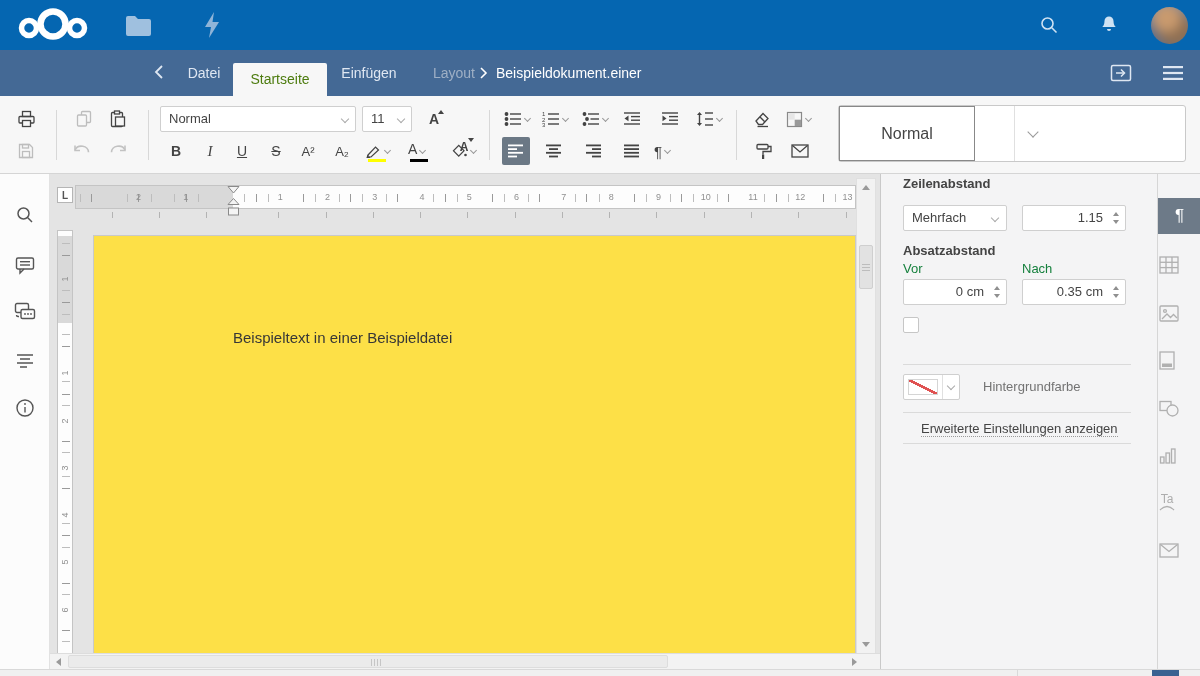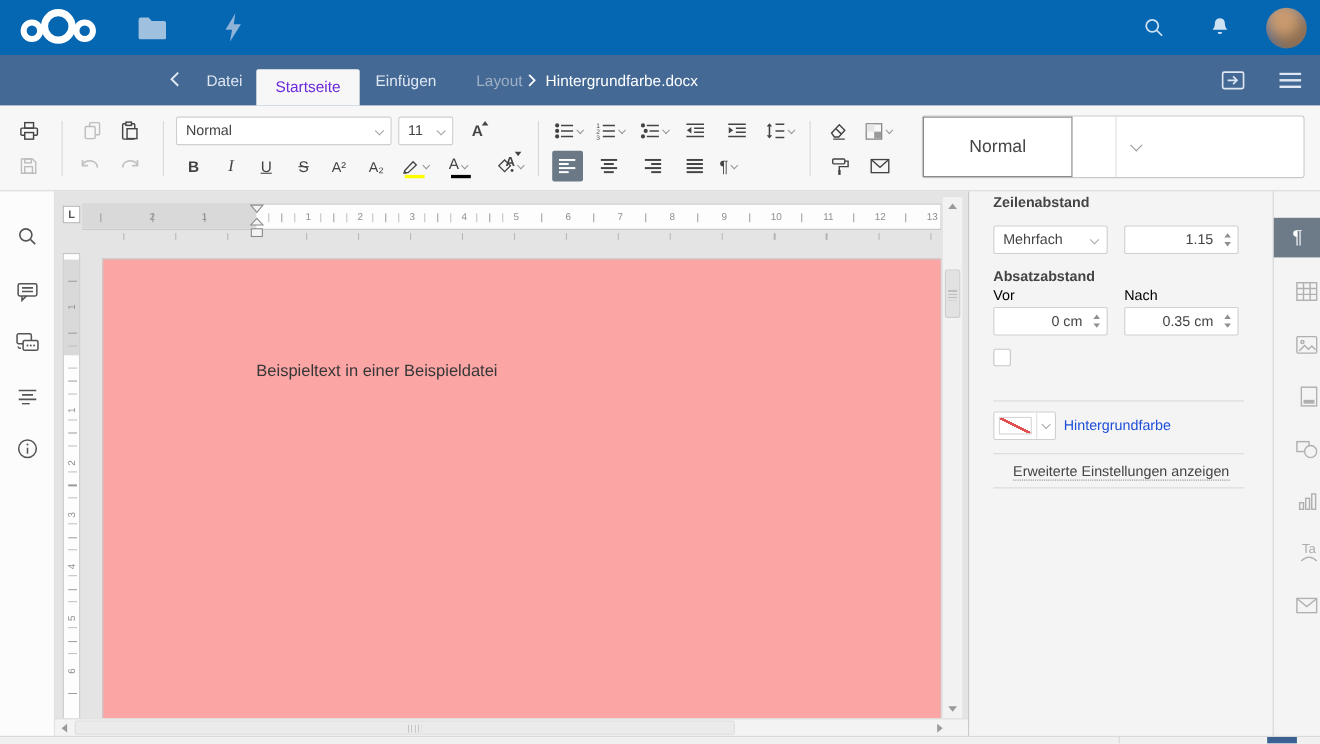--- a/index.html
+++ b/index.html
@@ -20,21 +20,21 @@
                radial-gradient(circle at 62% 60%,#8f6f52 0 26%,rgba(0,0,0,0) 58%),
                radial-gradient(circle at 45% 85%,#5c6f93 0 42%,rgba(0,0,0,0) 75%),#7588a8}
 
   
   .oo-bar{position:relative;height:46px;background:#446995;display:flex;align-items:flex-end}
   .oo-brand{position:absolute;left:12px;top:0;height:46px;display:flex;align-items:center;gap:8px}
   .oo-brand .bold{color:#fff;font-weight:bold;font-size:14px;letter-spacing:.4px}
   .oo-brand .light{color:#b9c6d8;font-weight:bold;font-size:14px;letter-spacing:.4px}
   .oo-back{position:absolute;left:152px;top:13px;width:20px;height:20px;cursor:pointer}
   .oo-tab{position:absolute;top:0;height:46px;line-height:46px;font-size:14px;color:#dfe7f2;text-align:center;cursor:pointer}
-  .oo-tab.active{top:13px;height:33px;line-height:33px;background:#f7f7f7;color:#6d28d9;border-radius:2px 2px 0 0}
+  .oo-tab.active{top:13px;height:33px;line-height:33px;background:#f7f7f7;color:#4d7c0f;border-radius:2px 2px 0 0}
   .oo-tab.faded{color:#9fb0c5}
   .crumb-sep{position:absolute;left:477px;top:16px}
   .oo-title{position:absolute;left:496px;top:0;height:46px;line-height:46px;color:#fff;font-size:14px}
   .oo-right{position:absolute;right:14px;top:0;height:46px;display:flex;align-items:center;gap:26px}
   .oo-right .btn{width:26px;height:26px;display:flex;align-items:center;justify-content:center;cursor:pointer}
 
   
   .toolbar{position:relative;height:78px;background:#f7f7f7;border-bottom:1px solid #d5d5d5}
   .vsep{position:absolute;top:14px;height:50px;width:1px;background:#d8d8d8}
   .tb{position:absolute;width:28px;height:28px;display:flex;align-items:center;justify-content:center;border-radius:2px;cursor:pointer;color:#444}
@@ -81,60 +81,60 @@
   .tabstrip{position:absolute;left:25px;top:38px;width:781px;height:6px;
     background-image:repeating-linear-gradient(90deg,transparent 0 46.3px,#b3b3b3 46.3px 47.27px);background-position-x:157px}
   .v-ruler{position:absolute;left:7px;top:56px;width:16px;height:424px;background:#fdfdfd;border:1px solid #c4c4c4}
   .v-margin{position:absolute;left:0;right:0;top:5px;height:87px;background:#d9d9d9}
   .vticks{position:absolute;top:0;bottom:0;left:4px;width:8px;
     background-image:
       repeating-linear-gradient(0deg,transparent 0 22.6px,#9a9a9a 22.6px 23.6px,transparent 23.6px 47.27px),
       repeating-linear-gradient(0deg,transparent 0 11.3px,#bdbdbd 11.3px 12px,transparent 12px 23.64px);
     background-position-y:95px,95px}
   .rnum-v{position:absolute;left:0;width:14px;text-align:center;font-size:9px;color:#8f8f8f;transform:translateY(-50%) rotate(-90deg)}
-  .page{position:absolute;left:43px;top:61px;width:763px;height:419px;background:#fca5a5;border:1px solid #c9c9c9;border-bottom:none;cursor:text}
+  .page{position:absolute;left:43px;top:61px;width:763px;height:419px;background:#fde047;border:1px solid #c9c9c9;border-bottom:none;cursor:text}
   .doc-text{position:absolute;left:139px;top:93px;font-size:15px;color:#373737}
 
   .v-scroll{position:absolute;right:4px;top:4px;width:20px;height:476px;background:#f2f2f2;border:1px solid #e0e0e0}
   .v-scroll .abtn{position:absolute;left:0;width:18px;height:17px;display:flex;align-items:center;justify-content:center;cursor:pointer}
   .v-thumb{position:absolute;left:2px;top:66px;width:14px;height:44px;background:#e2e2e2;border:1px solid #cfcfcf;border-radius:2px;cursor:pointer;
     background-image:repeating-linear-gradient(0deg,transparent 0 2px,#bdbdbd 2px 3px);background-size:8px 11px;background-repeat:no-repeat;background-position:2px 16px}
   .h-scroll{position:absolute;left:0;bottom:0;width:830px;height:16px;background:#f3f3f3;border-top:1px solid #ddd}
   .h-scroll .abtn{position:absolute;top:0;width:16px;height:15px;display:flex;align-items:center;justify-content:center;cursor:pointer}
   .h-thumb{position:absolute;left:18px;top:1px;width:600px;height:13px;background:#ebebeb;border:1px solid #ddd;border-radius:2px;cursor:pointer;
     background-image:repeating-linear-gradient(90deg,transparent 0 2px,#c6c6c6 2px 3px);background-size:14px 7px;background-repeat:no-repeat;background-position:300px 3px}
   .arr{width:0;height:0}
   .arr.l{border-top:4px solid transparent;border-bottom:4px solid transparent;border-right:5px solid #9a9a9a}
   .arr.r{border-top:4px solid transparent;border-bottom:4px solid transparent;border-left:5px solid #9a9a9a}
   .arr.u{border-left:4px solid transparent;border-right:4px solid transparent;border-bottom:5px solid #9a9a9a}
   .arr.d{border-left:4px solid transparent;border-right:4px solid transparent;border-top:5px solid #9a9a9a}
 
   
   .right-panel{position:relative;width:277px;background:#f4f4f5;border-left:1px solid #c9c9c9;font-size:13px;color:#444}
   .rp-h{position:absolute;left:22px;font-weight:bold}
-  .rp-l{position:absolute;color:#000000}
+  .rp-l{position:absolute;color:#15803d}
   .dd,.spin{position:absolute;width:104px;height:26px;background:#fff;border:1px solid #cfcfcf;border-radius:2px;cursor:pointer}
   .dd .val{position:absolute;left:8px;line-height:24px}
   .spin .val{position:absolute;right:22px;line-height:24px}
   .dd .chev{position:absolute;right:8px;top:9px;width:6px;height:6px;border-right:1.4px solid #aaa;border-bottom:1.4px solid #aaa;transform:rotate(45deg)}
   .ctr{position:absolute;right:6px;top:6px;display:flex;flex-direction:column;gap:4px}
   .t-u{width:0;height:0;border-left:3.5px solid transparent;border-right:3.5px solid transparent;border-bottom:4.5px solid #8f8f8f}
   .t-d{width:0;height:0;border-left:3.5px solid transparent;border-right:3.5px solid transparent;border-top:4.5px solid #8f8f8f}
   .cb{position:absolute;left:22px;top:143px;width:16px;height:16px;background:#fff;border:1px solid #c6c6c6;border-radius:2px;cursor:pointer}
   .cb-label{position:absolute;left:48px;top:141px;width:205px;line-height:19px;cursor:pointer}
   .rp-hr{position:absolute;left:22px;right:26px;height:1px;background:#dadada}
   .swatch-btn{position:absolute;left:22px;top:200px;width:57px;height:26px;background:#fff;border:1px solid #cfcfcf;border-radius:2px;cursor:pointer}
   .swatch{position:absolute;left:4px;top:4px;width:30px;height:16px;border:1px solid #d5d5d5;
     background:linear-gradient(to top right,rgba(0,0,0,0) 45%,#e05252 45%,#e05252 55%,rgba(0,0,0,0) 55%)}
   .swatch-dd{position:absolute;right:0;top:0;bottom:0;width:17px;border-left:1px solid #e0e0e0;display:flex;align-items:center;justify-content:center}
   .rp-link{position:absolute;left:40px;top:247px;color:#444;border-bottom:1px dotted #9a9a9a;cursor:pointer}
 
   
   .right-rail{position:relative;width:43px;background:#f4f4f5;border-left:1px solid #d6d6d6}
-  .rr-btn{position:absolute;left:14px;width:26px;height:26px;display:flex;align-items:center;justify-content:flex-end;cursor:pointer;color:#adadad}
+  .rr-btn{position:absolute;left:1px;width:26px;height:26px;display:flex;align-items:center;justify-content:flex-start;cursor:pointer;color:#adadad}
   .rr-active{position:absolute;left:0;top:24px;width:43px;height:36px;background:#6d7a88;color:#fff;display:flex;align-items:center;justify-content:center;font-size:17px;cursor:pointer}
   .ta-ic{display:flex;flex-direction:column;align-items:center;font-size:12px;line-height:11px;color:#adadad}
 
   
   .status{position:relative;height:7px;background:#f0f0f0;border-top:1px solid #d9d9d9}
   .status .vline{position:absolute;left:1017px;top:0;bottom:0;width:1px;background:#d9d9d9}
   .status .accent{position:absolute;left:1152px;top:0;bottom:0;width:27px;background:#3a6191}
 
   svg{display:block}
 </style>
@@ -188,21 +188,21 @@
     </div>
     <div class="oo-tab" style="left:178px;width:52px">Datei</div>
     <div class="oo-tab active" style="left:233px;width:94px">Startseite</div>
     <div class="oo-tab" style="left:334px;width:70px">Einfügen</div>
     <div class="oo-tab faded" style="left:430px;width:48px">Layout</div>
     <div class="crumb-sep">
       <svg width="12" height="14" viewBox="0 0 12 14" fill="none" stroke="#fff" stroke-width="1.6">
           <polyline points="4,2 9,7 4,12"></polyline>
         </svg>
     </div>
-    <div class="oo-title">Hintergrundfarbe.docx</div>
+    <div class="oo-title">Beispieldokument.einer</div>
     <div class="oo-right">
       <div class="btn">
         <svg width="22" height="20" viewBox="0 0 22 20" fill="none" stroke="#dfe7f2" stroke-width="1.5">
           <rect x="1.5" y="2.5" width="19" height="15" rx="1.5"></rect>
             <line x1="6" y1="10" x2="14" y2="10"></line>
             <polyline points="11,6.5 14.5,10 11,13.5"></polyline>
         </svg>
       </div>
       <div class="btn">
         <svg width="20" height="14" viewBox="0 0 20 14" fill="#dfe7f2">
@@ -594,21 +594,21 @@
           </span>
       </div>
       <div class="cb"></div>
       <div class="rp-hr" style="top:190px"></div>
       <div class="swatch-btn">
         <span class="swatch"></span>
         <span class="swatch-dd">
             <span class="chev" style="position:static;width:6px;height:6px;border-right:1.4px solid #aaa;border-bottom:1.4px solid #aaa;transform:rotate(45deg);margin-top:-3px;display:block"></span>
           </span>
       </div>
-      <div class="rp-l" style="left:86px;top:205px;color:#1d4ed8">Hintergrundfarbe</div>
+      <div class="rp-l" style="left:102px;top:205px;color:#737373">Hintergrundfarbe</div>
       <div class="rp-hr" style="top:238px"></div>
       <div class="rp-link">Erweiterte Einstellungen anzeigen</div>
       <div class="rp-hr" style="top:269px"></div>
     </aside>
 
     <nav class="right-rail">
       <div class="rr-active">
           <span>¶</span>
         </div>
       <div class="rr-btn" style="top:78px">

